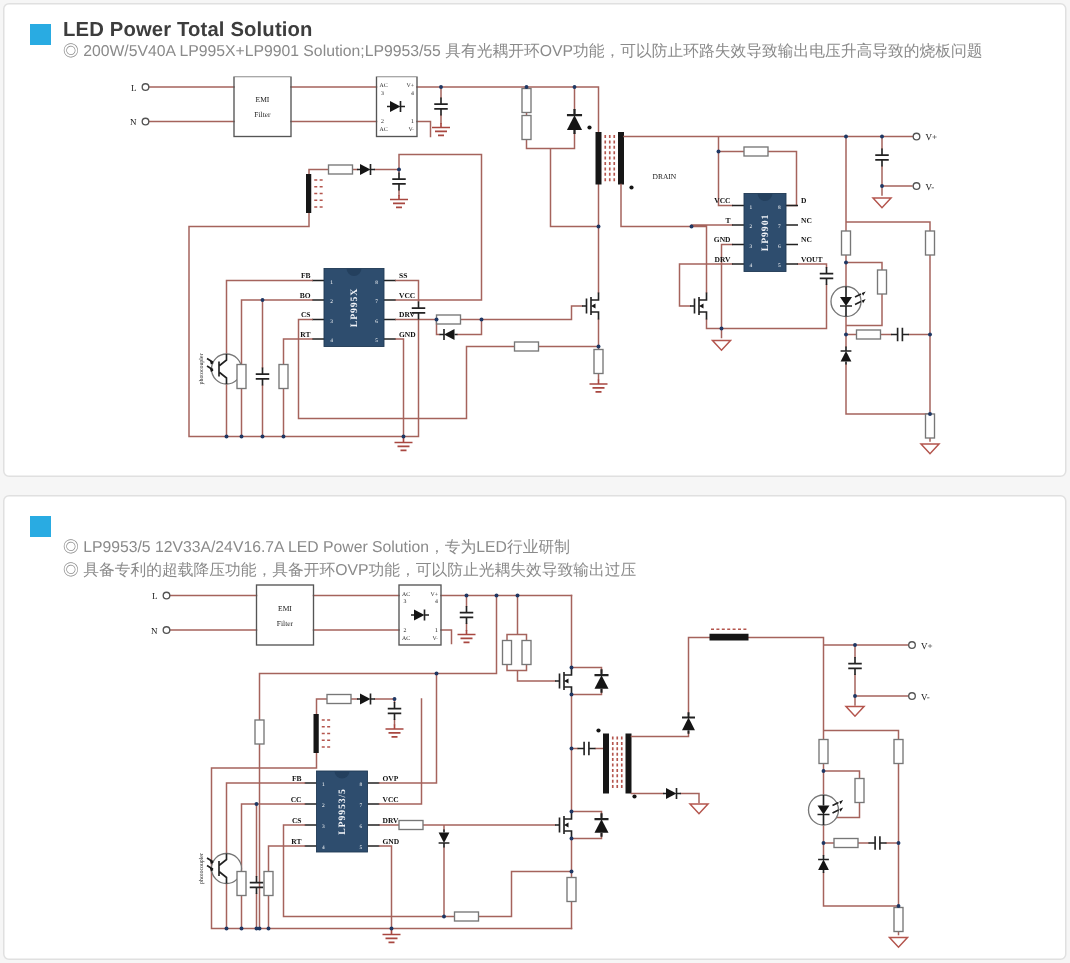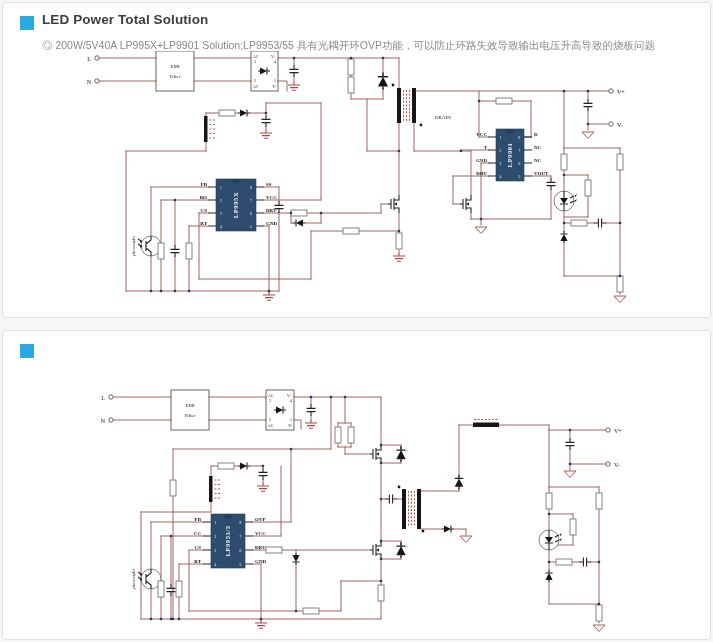--- a/index.html
+++ b/index.html
@@ -32,21 +32,21 @@
   .icn{font:700 6.5px "Liberation Serif",serif;fill:#f2f4f8;letter-spacing:.6px}
   .icb{fill:var(--ic);stroke:#203a55;stroke-width:.6}
   .ntc{fill:#24405e}
 </style>
 </head>
 <body>
 
 <div class="panel" id="panel1">
   <div class="sq"></div>
   <div class="title">LED Power Total Solution</div>
-  <div class="bullet" style="top:36px">◎ 200W/5V40A LP995X+LP9901 Solution;LP9953/55 具有光耦开环OVP功能，可以防止环路失效导致输出电压升高导致的烧板问题</div>
+  <div class="bullet" style="top:24px">◎ 200W/5V40A LP995X+LP9901 Solution;LP9953/55 具有光耦开环OVP功能，可以防止环路失效导致输出电压升高导致的烧板问题</div>
 
   <svg class="schem" id="schem1" width="697" height="262" viewBox="0 0 697 262">
     <defs>
       <g id="res-v">
           <rect x="-3" y="-8" width="6" height="16" class="rs"></rect>
         </g>
       <g id="res-h">
           <rect x="-8" y="-3" width="16" height="6" class="rs"></rect>
         </g>
       <g id="cap-v">
@@ -249,20 +249,22 @@
       <circle class="dot" cx="553" cy="124" r="1.3"></circle>
         <circle class="dot" cx="553" cy="172" r="1.3"></circle>
         <circle class="dot" cx="609" cy="172" r="1.3"></circle>
       <circle class="dot" cx="609" cy="225" r="1.3"></circle>
     </g>
   </svg>
 </div>
 
 <div class="panel" id="panel2">
   <div class="sq"></div>
+  <div class="bullet" style="top:27px">◎ LP9953/5 12V33A/24V16.7A LED Power Solution，专为LED行业研制</div>
+  <div class="bullet" style="top:42px">◎ 具备专利的超载降压功能，具备开环OVP功能，可以防止光耦失效导致输出过压</div>
 
   <svg class="schem" id="schem2" width="697" height="244" viewBox="0 0 697 244">
 
     <g>
       <path class="w" d="M102,8H160M102,31H160M198,8H255M198,31H255M283,8H370M300,8V15M300,27V31M283,31H290V40"></path>
       <use href="#term" x="100" y="8"></use>
         <use href="#term" x="100" y="31"></use>
       <text class="t6" x="94" y="10.5" text-anchor="end">L</text>
       <text class="t6" x="94" y="33.5" text-anchor="end">N</text>
       <rect x="160" y="1" width="38" height="40" class="k" fill="#fff"></rect>

